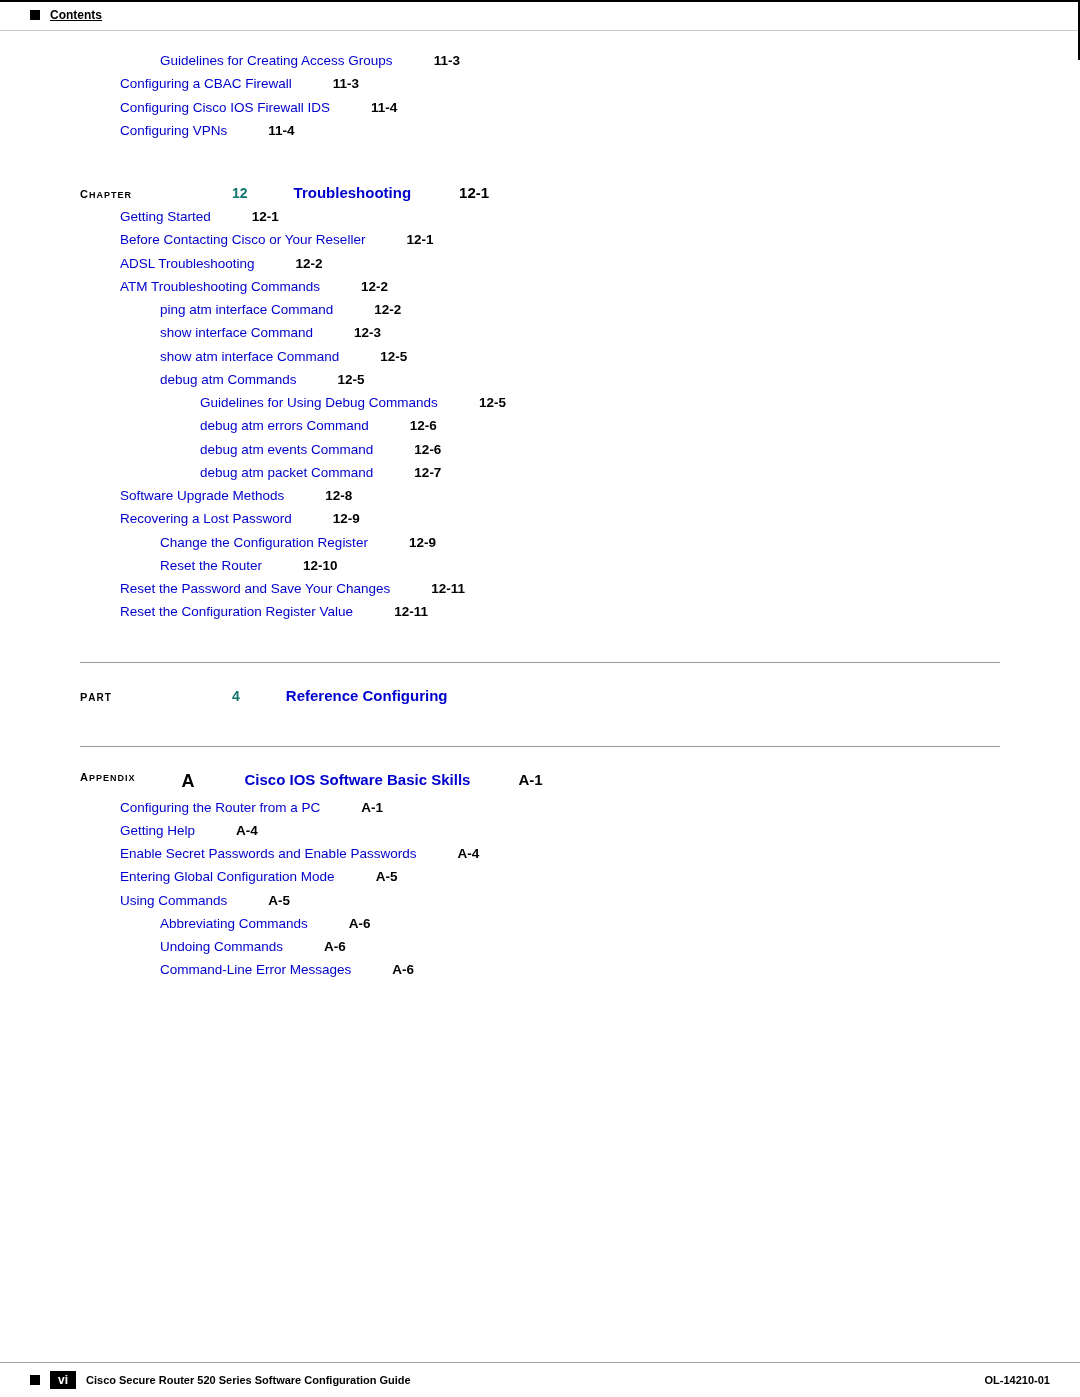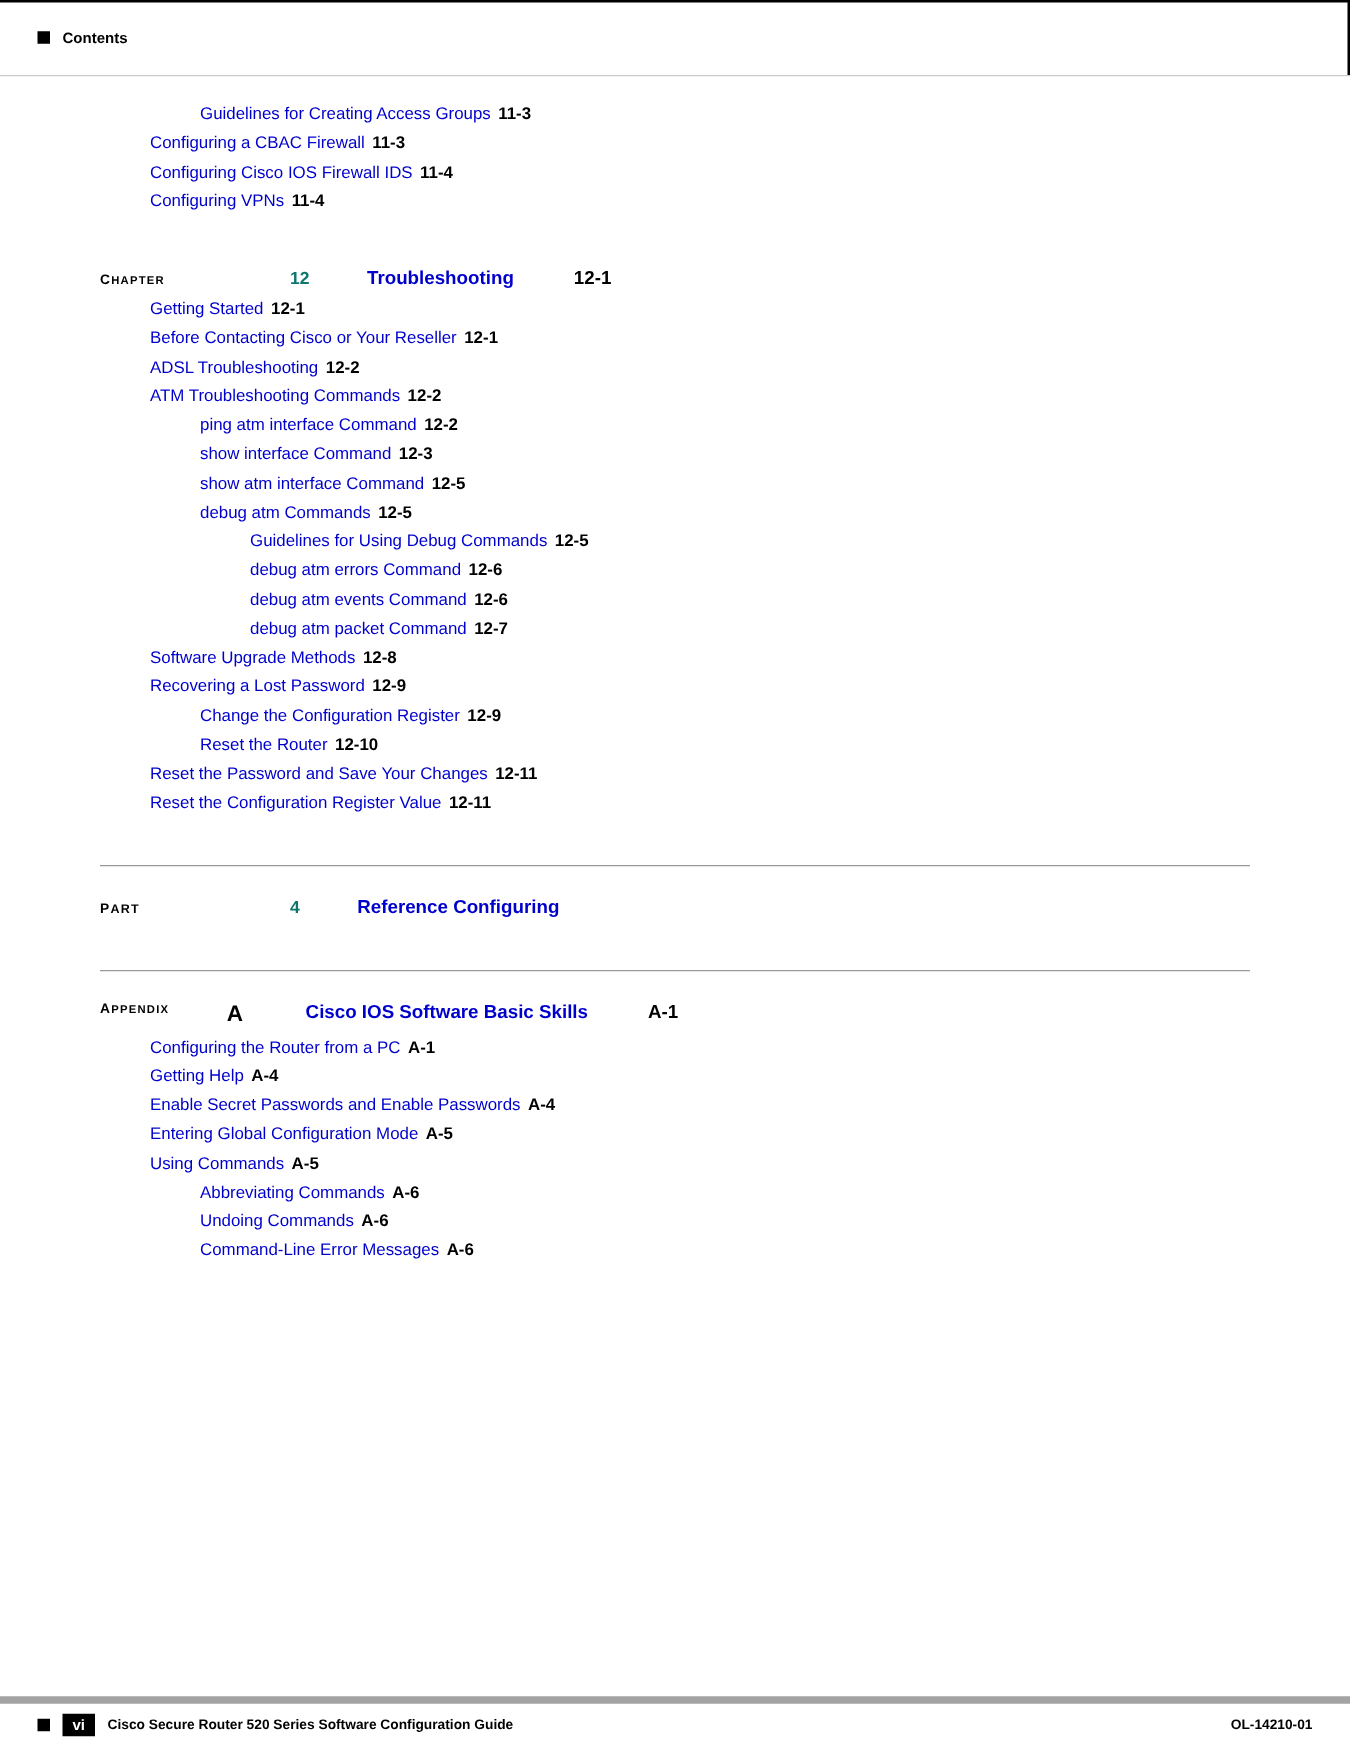--- a/index.html
+++ b/index.html
@@ -38,22 +38,23 @@
       right: 0;
       width: 2px;
       height: 60px;
       background: #000;
     }
 
     
     .header {
       display: flex;
       align-items: center;
-      padding: 23px 30px;
+      padding: 8px 30px;
       border-bottom: 1px solid #ccc;
+      text-decoration: underline;
     }
 
     .header-square {
       width: 10px;
       height: 10px;
       background: #000;
       margin-right: 10px;
       flex-shrink: 0;
     }
 
@@ -67,20 +68,21 @@
     .content {
       padding: 20px 80px 80px 80px;
     }
 
     
     .toc-entry {
       display: flex;
       align-items: baseline;
       margin-bottom: 3px;
       line-height: 1.5;
+      gap: 35px;
     }
 
     .toc-link {
       color: #0000cc;
       text-decoration: none;
       font-size: 13.5px;
     }
 
     .toc-page {
       font-weight: bold;
@@ -148,21 +150,21 @@
       border-top: 1px solid #999;
       margin: 20px 0 8px 0;
     }
 
     
     .footer {
       position: absolute;
       bottom: 0;
       left: 0;
       right: 0;
-      border-top: 6px solid #a3a3a3;
+      border-top: 1px solid #a3a3a3;
       display: flex;
       align-items: center;
       padding: 8px 30px;
       justify-content: space-between;
     }
 
     .footer-left {
       display: flex;
       align-items: center;
     }

